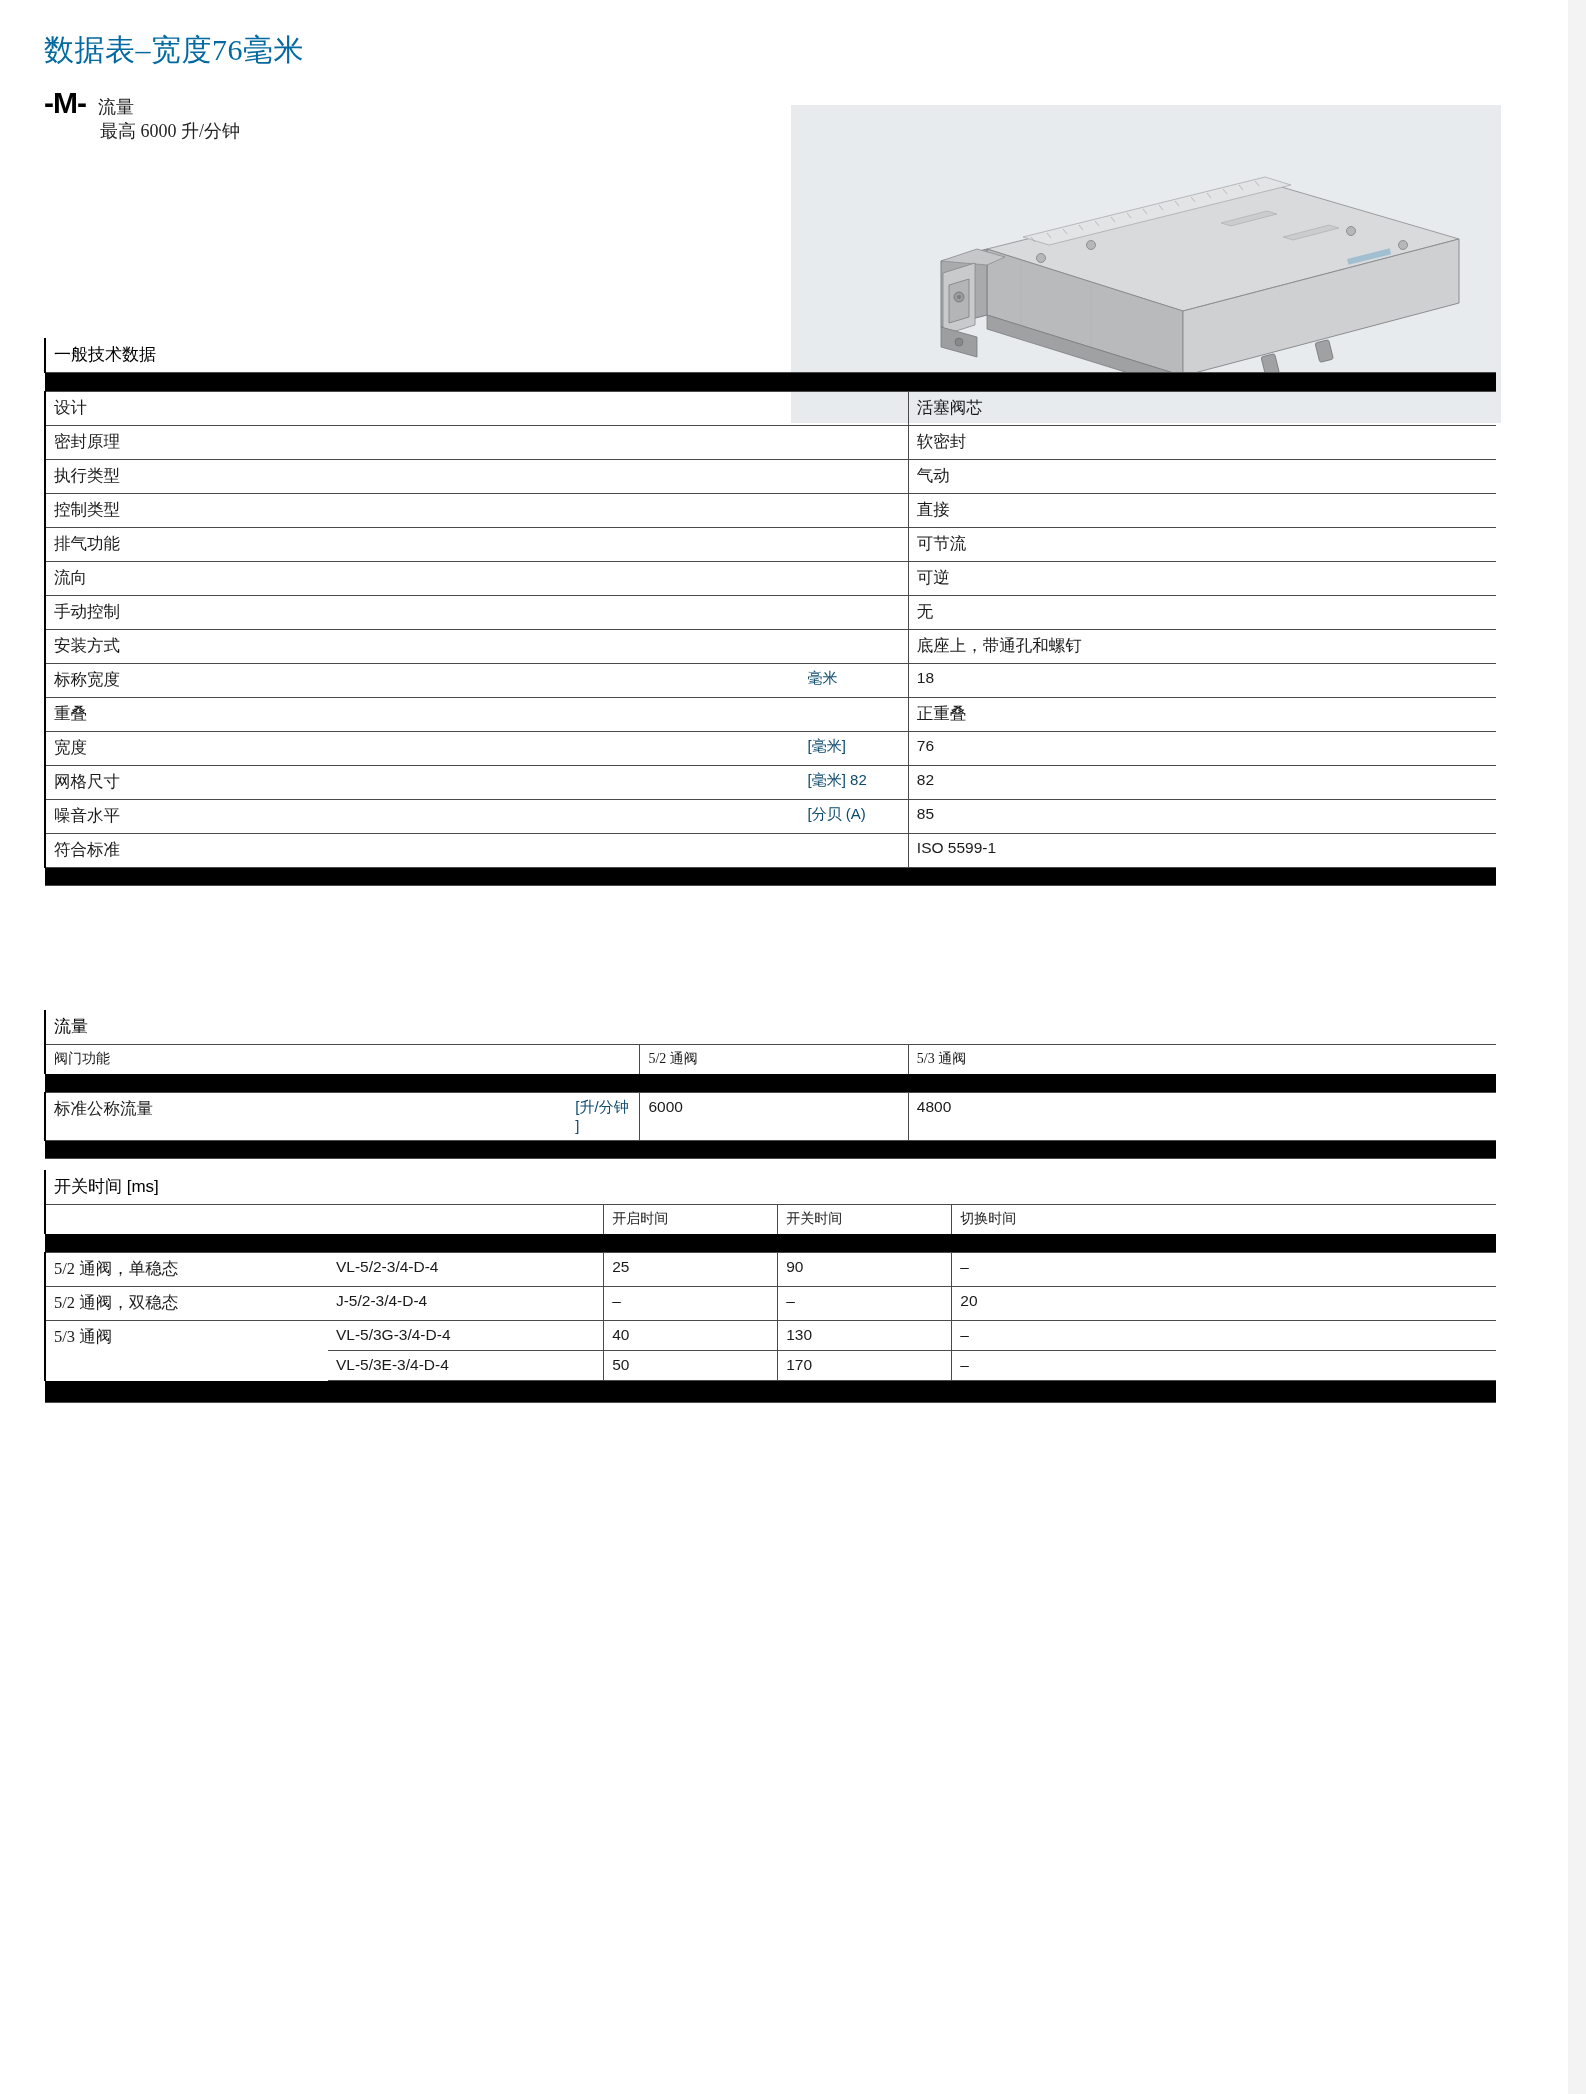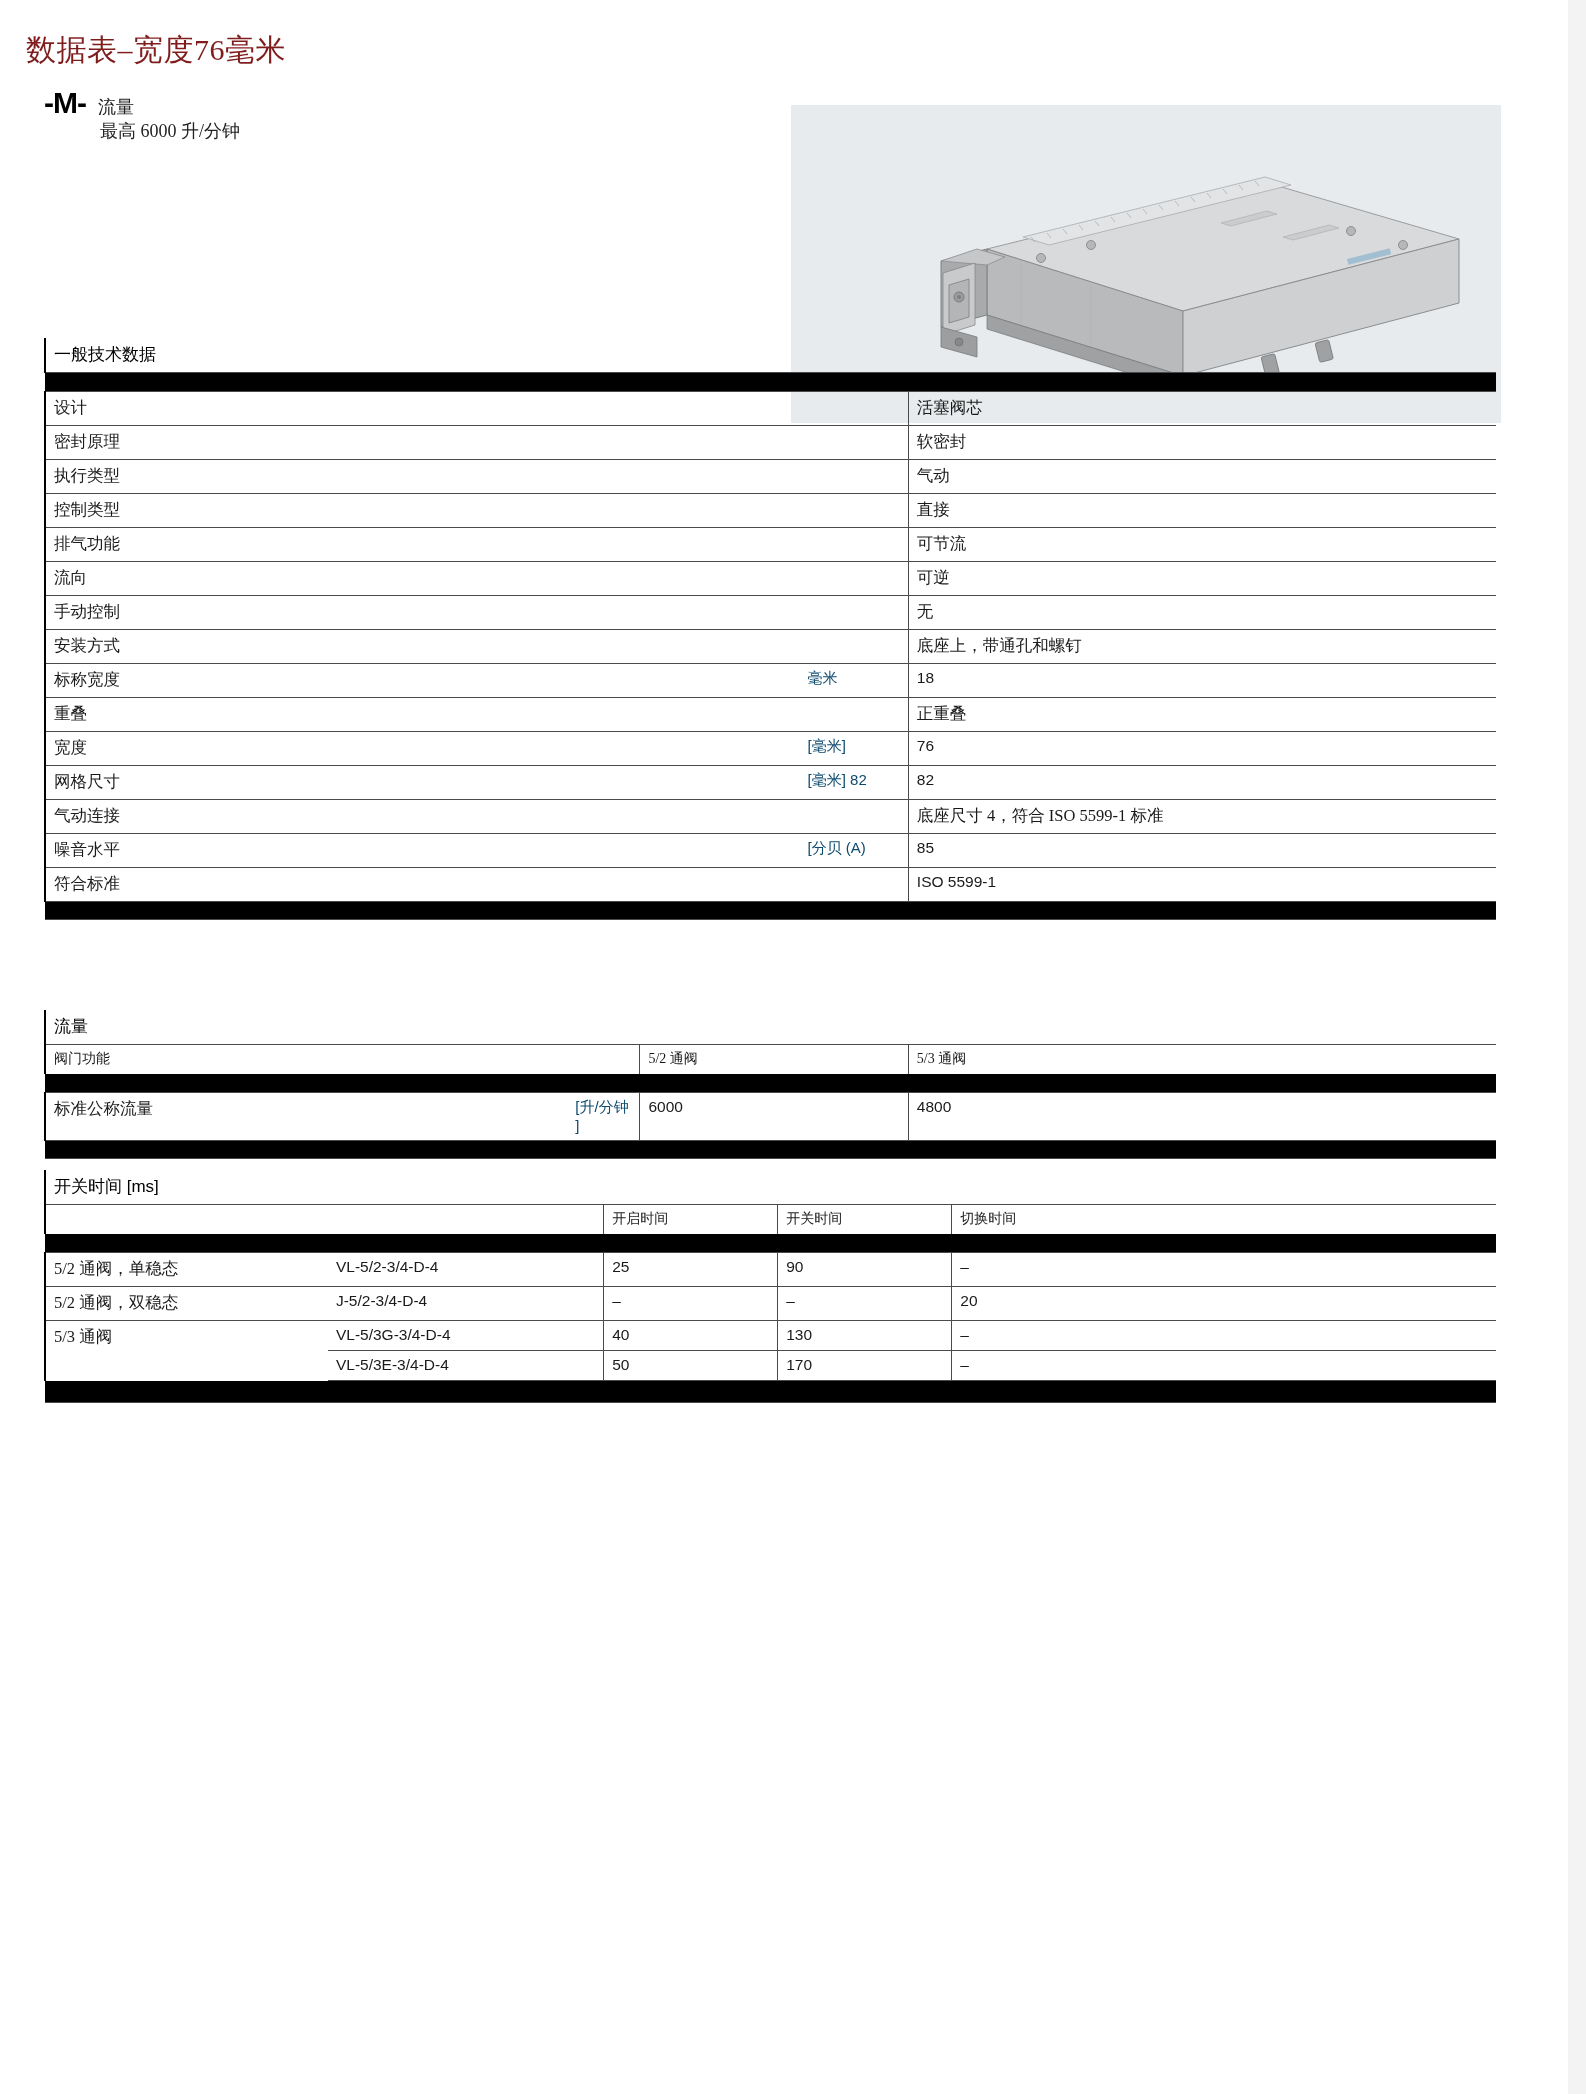--- a/index.html
+++ b/index.html
@@ -26,26 +26,26 @@
     position: absolute;
     right: 0; top: 0;
     width: 18px;
     height: 2094px;
     background: #f3f3f3;
   }
 
   
   .doc-title {
     position: absolute;
-    left: 26px;
+    left: 44px;
     top: 30px;
     font-family: "Liberation Serif", "DejaVu Serif", serif;
     font-size: 30px;
     letter-spacing: 0.5px;
-    color: #7f1d1d;
+    color: #0369a1;
     white-space: nowrap;
   }
   .m-block {
     position: absolute;
     left: 44px;
     top: 88px;
   }
   .m-row {
     display: flex;
     align-items: baseline;
@@ -295,25 +295,20 @@
           <td class="lbar">宽度</td>
           <td class="unit">[毫米]</td>
           <td class="vsep val-sans">76</td>
         </tr>
         <tr>
           <td class="lbar">网格尺寸</td>
           <td class="unit">[毫米] 82</td>
           <td class="vsep val-sans">82</td>
         </tr>
         <tr>
-          <td class="lbar">气动连接</td>
-          <td class="unit"></td>
-          <td class="vsep">底座尺寸 4，符合 ISO 5599-1 标准</td>
-        </tr>
-        <tr>
           <td class="lbar">噪音水平</td>
           <td class="unit">[分贝 (A)</td>
           <td class="vsep val-sans">85</td>
         </tr>
         <tr>
           <td class="lbar">符合标准</td>
           <td class="unit"></td>
           <td class="vsep val-sans">ISO 5599-1</td>
         </tr>
 

